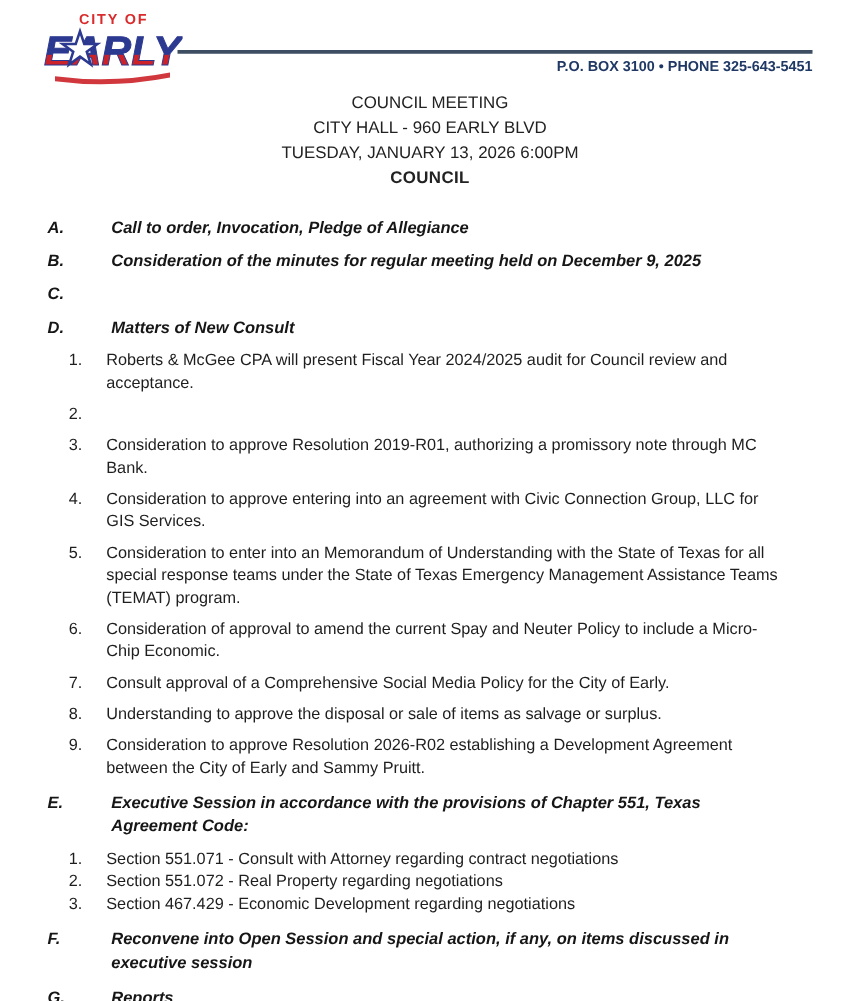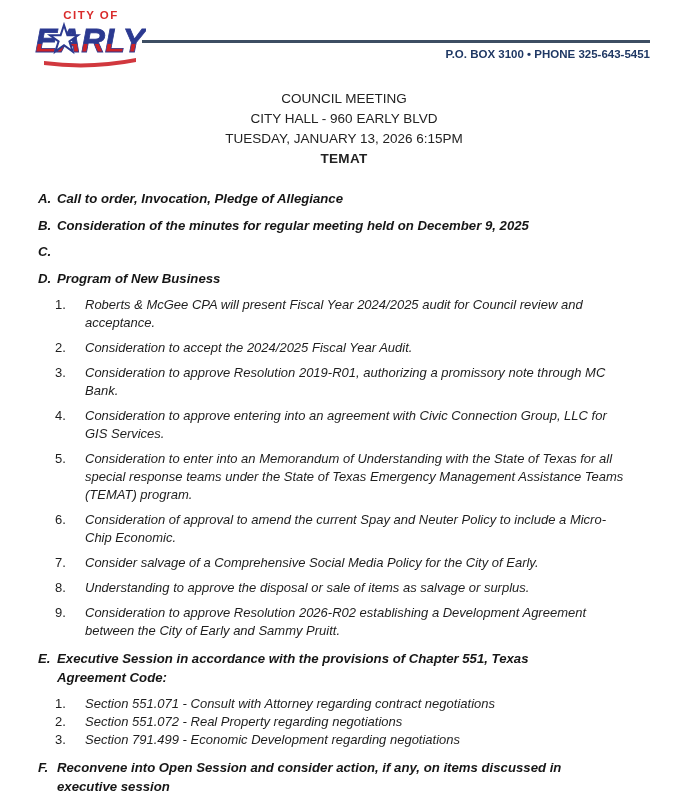--- a/index.html
+++ b/index.html
@@ -22,44 +22,44 @@
   }
   .contact {
     position: absolute; right: 0; top: 42px;
     text-align: center;
     color: #1f3864; font-weight: bold;
     font-size: 11.5px; line-height: 14px;
     white-space: nowrap;
   }
 
   
-  .title-block { text-align: center; margin-top: 18px; font-size: 13.5px; line-height: 20px; color: #222; }
+  .title-block { text-align: center; margin-top: 1px; font-size: 13.5px; line-height: 20px; color: #222; }
   .title-block .agenda-line { font-weight: bold; letter-spacing: .3px; }
 
   
   .agenda { margin-top: 21px; }
   .sec {
     display: flex;
     font-weight: bold; font-style: italic;
     font-size: 13.2px; line-height: 18.5px;
     color: #161616;
     margin: 0 0 8px 0;
   }
   .sec-label { flex: none; width: 19px; }
-  .sec-text  { max-width: 520px; }
+  .sec-text  { max-width: 520px; margin-left: 32px; }
 
   .items { margin: 2px 0 0 0; }
   .item {
     display: flex;
     font-size: 13px; line-height: 18px;
     color: #1e1e1e;
     margin-bottom: 7px;
   }
   .item .num { flex: none; width: 30px; margin-left: 17px; }
-  .item .txt { max-width: 545px; font-style: italic; }
+  .item .txt { max-width: 545px; }
 
   .items.compact { margin-top: 4px; }
   .items.compact .item { margin-bottom: 0; }
 
   .gap-before { margin-top: 10px; }
 </style>
 </head>
 <body>
 
 <div class="page">
@@ -83,73 +83,72 @@
     </svg>
     <div class="rule"></div>
     <div class="contact">
       <div>P.O. BOX 3100 • PHONE 325-643-5451</div>
     </div>
   </div>
 
   <div class="title-block">
     <div>COUNCIL MEETING</div>
     <div>CITY HALL - 960 EARLY BLVD</div>
-    <div>TUESDAY, JANUARY 13, 2026 6:15PM</div>
-    <div class="agenda-line">TEMAT</div>
+    <div>TUESDAY, JANUARY 13, 2026 6:00PM</div>
+    <div class="agenda-line">COUNCIL</div>
   </div>
 
   <div class="agenda">
 
     <div class="sec">
       <span class="sec-label">A.</span>
       <div class="sec-text">Call to order, Invocation, Pledge of Allegiance</div>
     </div>
 
     <div class="sec">
       <span class="sec-label">B.</span>
       <div class="sec-text">Consideration of the minutes for regular meeting held on December 9, 2025</div>
     </div>
 
     <div class="sec">
       <span class="sec-label">C.</span>
     </div>
 
     <div class="sec">
       <span class="sec-label">D.</span>
-      <div class="sec-text">Program of New Business</div>
+      <div class="sec-text">Matters of New Consult</div>
     </div>
 
     <div class="items">
       <div class="item">
         <span class="num">1.</span>
         <div class="txt">Roberts &amp; McGee CPA will present Fiscal Year 2024/2025 audit for Council review and acceptance.</div>
       </div>
       <div class="item">
         <span class="num">2.</span>
-        <div class="txt">Consideration to accept the 2024/2025 Fiscal Year Audit.</div>
       </div>
       <div class="item">
         <span class="num">3.</span>
         <div class="txt">Consideration to approve Resolution 2019-R01, authorizing a promissory note through MC Bank.</div>
       </div>
       <div class="item">
         <span class="num">4.</span>
         <div class="txt">Consideration to approve entering into an agreement with Civic Connection Group, LLC for GIS Services.</div>
       </div>
       <div class="item">
         <span class="num">5.</span>
         <div class="txt">Consideration to enter into an Memorandum of Understanding with the State of Texas for all special response teams under the State of Texas Emergency Management Assistance Teams (TEMAT) program.</div>
       </div>
       <div class="item">
         <span class="num">6.</span>
         <div class="txt">Consideration of approval to amend the current Spay and Neuter Policy to include a Micro-Chip Economic.</div>
       </div>
       <div class="item">
         <span class="num">7.</span>
-        <div class="txt">Consider salvage of a Comprehensive Social Media Policy for the City of Early.</div>
+        <div class="txt">Consult approval of a Comprehensive Social Media Policy for the City of Early.</div>
       </div>
       <div class="item">
         <span class="num">8.</span>
         <div class="txt">Understanding to approve the disposal or sale of items as salvage or surplus.</div>
       </div>
       <div class="item">
         <span class="num">9.</span>
         <div class="txt">Consideration to approve Resolution 2026-R02 establishing a Development Agreement between the City of Early and Sammy Pruitt.</div>
       </div>
     </div>
@@ -163,27 +162,27 @@
       <div class="item">
         <span class="num">1.</span>
         <div class="txt">Section 551.071 - Consult with Attorney regarding contract negotiations</div>
       </div>
       <div class="item">
         <span class="num">2.</span>
         <div class="txt">Section 551.072 - Real Property regarding negotiations</div>
       </div>
       <div class="item">
         <span class="num">3.</span>
-        <div class="txt">Section 791.499 - Economic Development regarding negotiations</div>
+        <div class="txt">Section 467.429 - Economic Development regarding negotiations</div>
       </div>
     </div>
 
     <div class="sec gap-before">
       <span class="sec-label">F.</span>
-      <div class="sec-text">Reconvene into Open Session and consider action, if any, on items discussed in executive session</div>
+      <div class="sec-text">Reconvene into Open Session and special action, if any, on items discussed in executive session</div>
     </div>
 
     <div class="sec gap-before">
       <span class="sec-label">G.</span>
       <div class="sec-text">Reports</div>
     </div>
 
   </div>
 </div>
 

